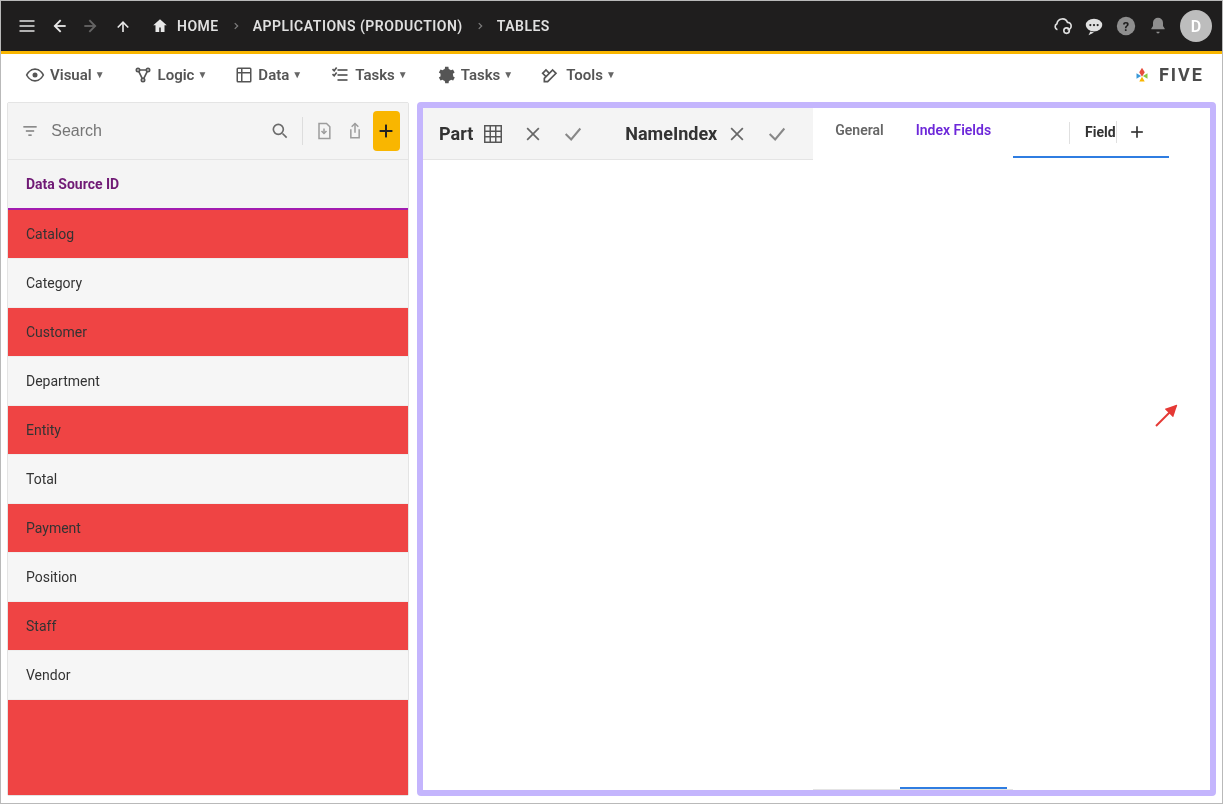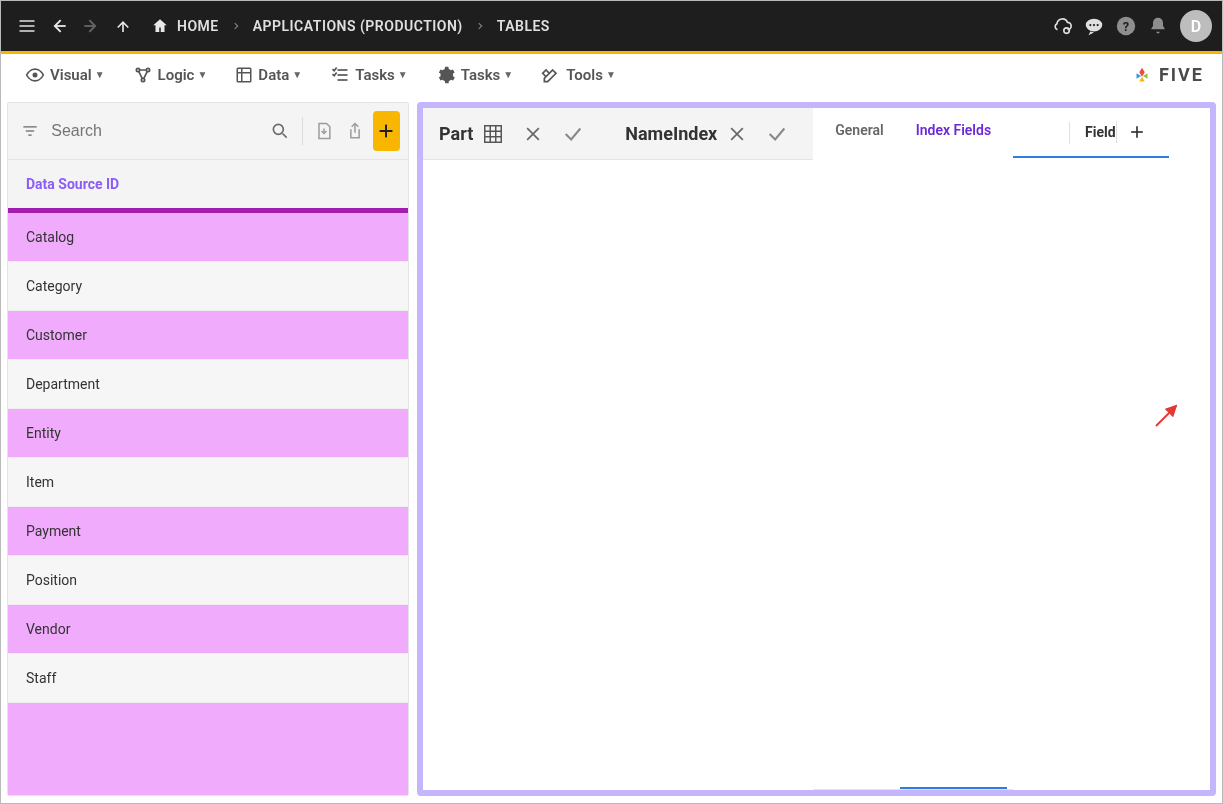--- a/index.html
+++ b/index.html
@@ -15,22 +15,22 @@
 .menuitem{display:flex;align-items:center;gap:5px;padding:6px 14px;font-size:15px;color:#555;font-weight:600;border-radius:4px}
 .menuitem .tri{font-size:10px;color:#666;margin-left:-2px}
 .brand{margin-left:auto;margin-right:8px;display:flex;align-items:flex-start;gap:6px;font-weight:700;letter-spacing:2px;color:#4b4b4b;font-size:18px}
 .workspace{display:flex;gap:8px;padding:6px;background:#fff;height:calc(100% - 96px)}
 .leftcol{width:402px;display:flex;flex-direction:column;background:#f4f4f4;border:1px solid #e4e4e4;border-radius:2px}
 .searchbar{display:flex;align-items:center;padding:8px;gap:4px;background:#f4f4f4}
 .searchinput{flex:1;border:none;background:transparent;font-size:16px;color:#888;padding:6px 4px;outline:none}
 .iconbtn{width:40px;height:40px;display:flex;align-items:center;justify-content:center;color:#6b6b6b;border-radius:4px}
 .vline{width:1px;height:28px;background:#ddd;margin:0 4px}
 .addbtn{width:40px;height:40px;background:#f9b600;border-radius:4px;display:flex;align-items:center;justify-content:center;color:#222}
-.listhdr{background:#f4f4f4;font-weight:700;font-size:14px;color:#8b5cf6;padding:16px 18px;border-top:1px solid #e4e4e4;border-bottom:5px solid #a21caf}
-.listbody{flex:1;overflow:auto;background:#f0abfc}
+.listhdr{background:#f4f4f4;font-weight:700;font-size:14px;color:#701a75;padding:16px 18px;border-top:1px solid #e4e4e4;border-bottom:2px solid #a21caf}
+.listbody{flex:1;overflow:auto;background:#ef4444}
 .row{padding:16px 18px;font-size:14px;color:#333;border-bottom:1px solid #eee}
 .row:nth-child(even){background:#f6f6f6}
 .listftr{background:#eeeeee;text-align:right;font-size:14px;font-weight:700;color:#333;padding:16px 18px;border-top:1px solid #e0e0e0}
 .rightcol{flex:1;display:flex;flex-direction:row;border:6px solid #c4b5fd;border-radius:4px;background:#fff;position:relative}
 .panelhdr{height:52px;display:flex;align-items:center;padding:0 16px;background:#f4f4f4;border-bottom:1px solid #e4e4e4}
 .panelhdr .title{font-size:18px;font-weight:700;color:#333}
 .panelhdr .spacer{flex:1}
 .panelhdr .act{width:40px;height:40px;display:flex;align-items:center;justify-content:center;color:#666}
 .subtitle{font-size:17px;font-weight:700}
 .tabs{display:flex;border-bottom:1px solid #e4e4e4;padding:0 6px}
@@ -235,25 +235,25 @@
             </svg>
           </div>
     </div>
     <div class="listhdr">Data Source ID</div>
     <div class="listbody" id="listbody">
           <div class="row">Catalog</div>
           <div class="row">Category</div>
           <div class="row">Customer</div>
           <div class="row">Department</div>
           <div class="row">Entity</div>
-          <div class="row">Item</div>
+          <div class="row">Total</div>
           <div class="row">Payment</div>
           <div class="row">Position</div>
+          <div class="row">Staff</div>
           <div class="row">Vendor</div>
-          <div class="row">Staff</div>
         </div>
   </div>
 
   <div class="rightcol">
     <div class="panelhdr">
       <div class="title">Part</div>
       <div class="spacer"></div>
       <div class="act">
             <svg width="22" height="22" viewBox="0 0 24 24" fill="none" stroke="#555" stroke-width="1.6">
               <rect x="3" y="3" width="18" height="18"></rect>

